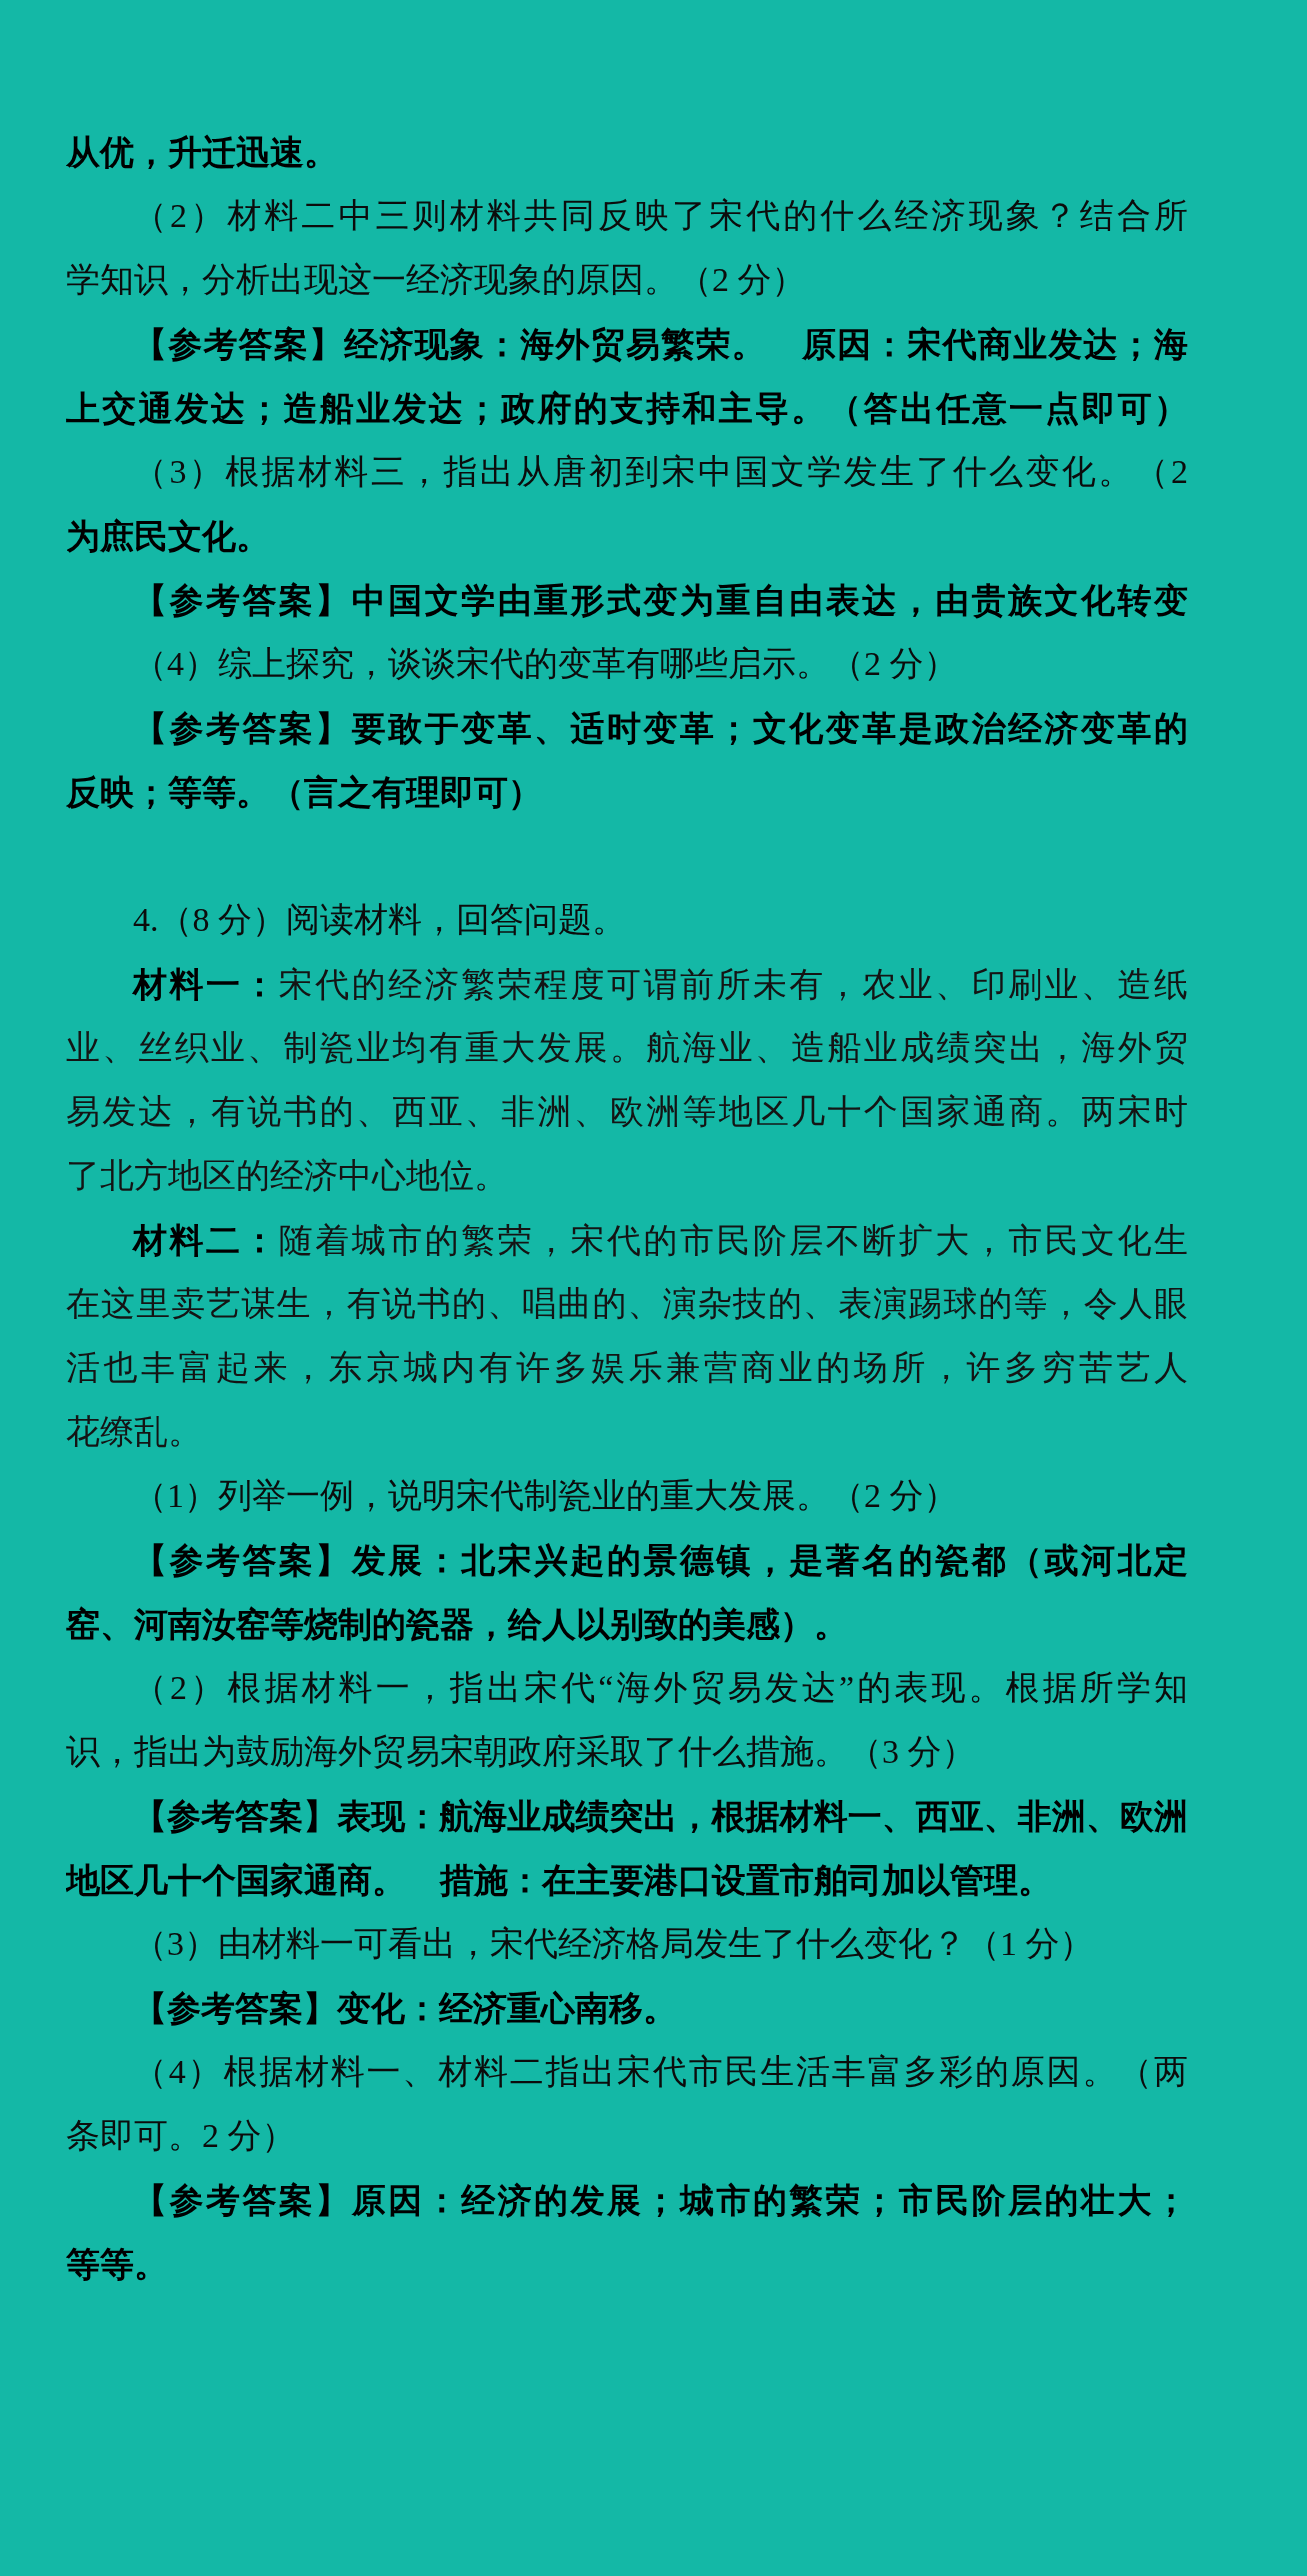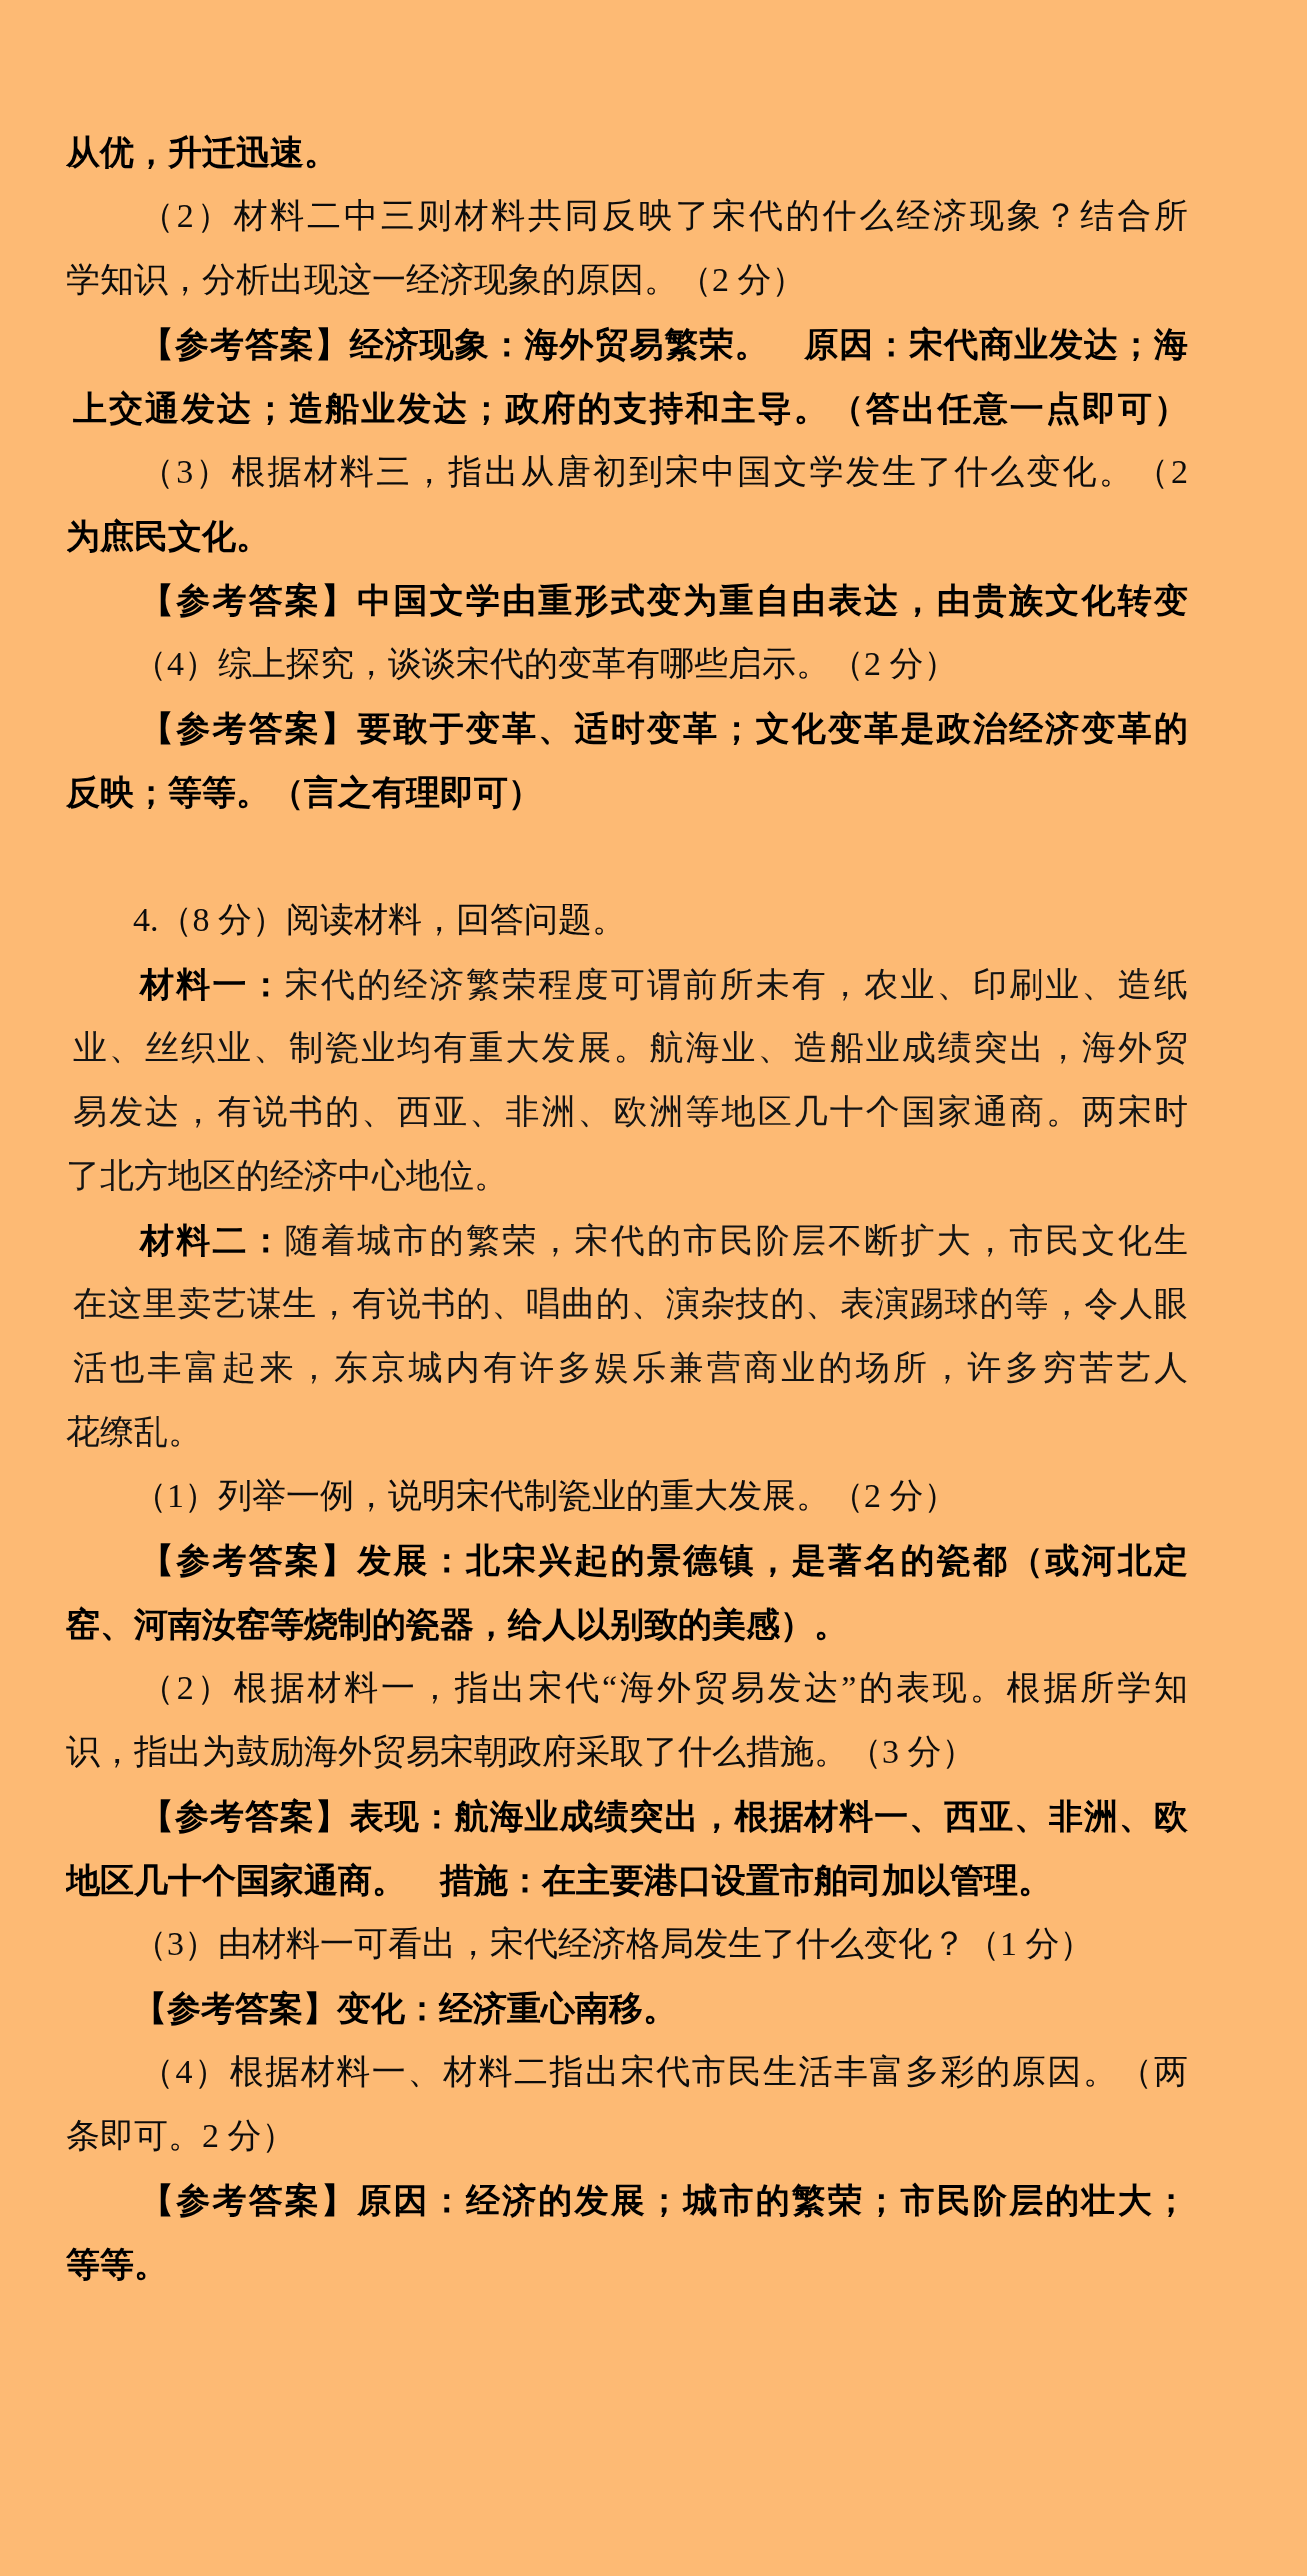--- a/index.html
+++ b/index.html
@@ -4,21 +4,21 @@
 <style>
   html, body {
     margin: 0;
     padding: 0;
     background: #ffffff;
   }
   .page {
     position: relative;
     width: 1308px;
     height: 2576px;
-    background: #fdba74;
+    background: #14b8a6;
     overflow: hidden;
   }
   .content {
     box-sizing: content-box;
     padding: 120px 0 0 66px;
     width: 1122px;
     color: #0a0a0a;
   }
   .para { margin: 0; }
   .gap-before { margin-top: 64px; }
@@ -30,21 +30,20 @@
     word-break: break-all;
     overflow: hidden;
     text-align: justify;
     text-align-last: left;
     -moz-text-align-last: left;
     text-justify: inter-ideograph;
     white-space: normal;
   }
   .line.fill {
     text-align-last: justify;
-    margin-left: 7px;
     -moz-text-align-last: justify;
   }
   .line.indent { text-indent: 67px; }
   .para.answer .line {
     font-family: "Liberation Sans", "DejaVu Sans", sans-serif;
     font-weight: 700;
     color: #000000;
   }
   .para.question .line {
     font-family: "Liberation Serif", "DejaVu Serif", serif;

